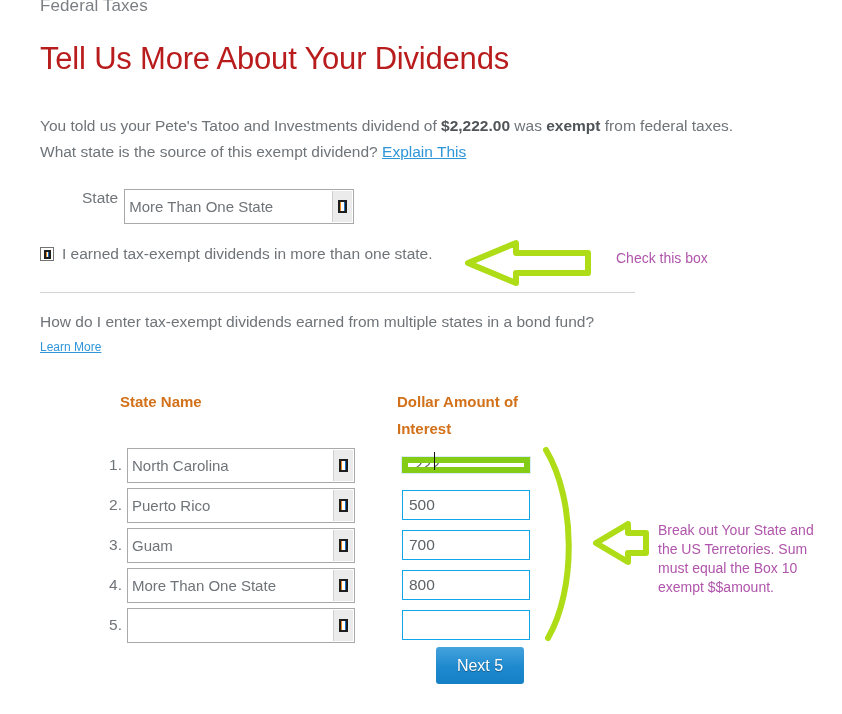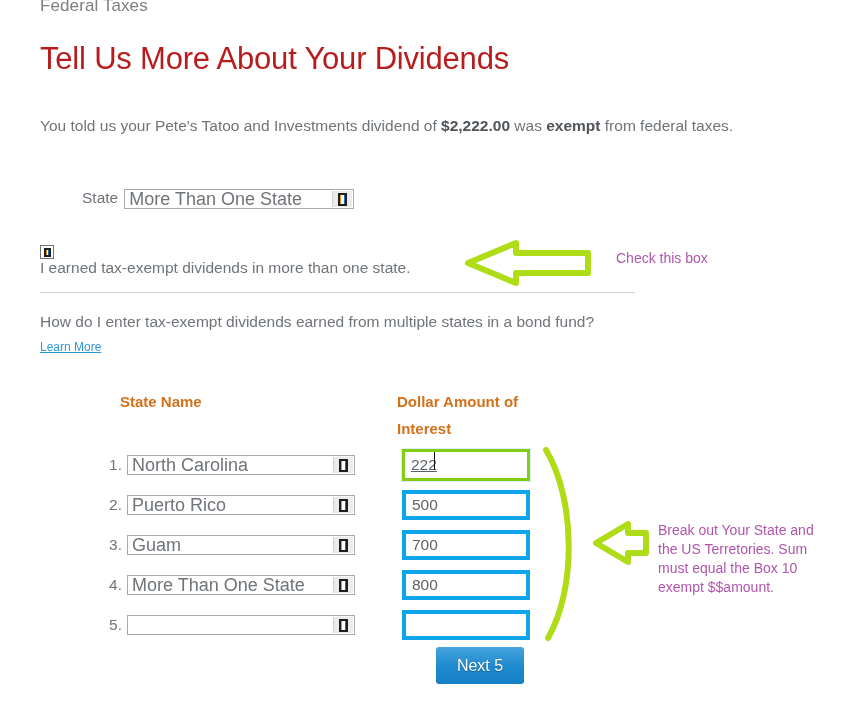--- a/index.html
+++ b/index.html
@@ -68,27 +68,27 @@
   .state-label {
     font-size: 15.5px;
     color: #6f7479;
     margin-right: 6px;
   }
 
   
   .sel {
     position: relative;
     box-sizing: border-box;
-    height: 20px;
+    height: 35px;
     border: 1px solid #a9a9a9;
     background: #ffffff;
     display: flex;
     align-items: center;
     cursor: pointer;
-    font-size: 18px;
+    font-size: 15px;
     color: #6f7479;
   }
   .sel .sel-text {
     padding-left: 4px;
     white-space: nowrap;
     overflow: hidden;
     line-height: 21px;
   }
   .sel .sel-btn {
     position: absolute;
@@ -120,22 +120,21 @@
   }
 
   #state-select { width: 230px; }
 
   
   .check-row {
     position: absolute;
     left: 40px;
     top: 245px;
     display: flex;
-    align-items: flex-start;
-    flex-direction: column;
+    align-items: center;
   }
   .cbox {
     width: 14px;
     height: 14px;
     box-sizing: border-box;
     border: 1px solid #737373;
     background: #fff;
     display: flex;
     align-items: center;
     justify-content: center;
@@ -203,31 +202,31 @@
     text-align: right;
     padding-right: 5px;
   }
   .row .sel { width: 228px; }
 
   .amt {
     box-sizing: border-box;
     width: 128px;
     height: 30px;
     margin-left: 47px;
-    border: 4px solid #0ea5e9;
+    border: 1px solid #0ea5e9;
     background: #ffffff;
     font-family: "Liberation Sans", sans-serif;
     font-size: 15.5px;
     color: #5d6267;
     padding: 0 6px;
     outline: none;
   }
   .amt.focused {
-    border: 3px solid #84cc16;
-    height: 32px;
+    border: 6px solid #84cc16;
+    height: 16px;
     box-shadow: 0 0 0 1px #d9eefa;
     text-decoration: underline;
   }
   .caret {
     position: absolute;
     width: 1px;
     height: 18px;
     background: #111;
     left: 434px;
     top: 452px;
@@ -270,20 +269,21 @@
 </style>
 </head>
 <body>
 
 <div class="breadcrumb">Federal Taxes</div>
 
 <div class="page-title">Tell Us More About Your Dividends</div>
 
 <div class="intro">
   <div><span>You told us your Pete's Tatoo and Investments dividend of </span><b>$2,222.00</b><span> was </span><b>exempt</b><span> from federal taxes.</span></div>
+  <div><span>What state is the source of this exempt dividend? </span><span class="link">Explain This</span></div>
 </div>
 
 <div class="state-row">
   <span class="state-label">State</span>
   <div class="sel" id="state-select">
     <span class="sel-text">More Than One State</span>
     <span class="sel-btn">
         <span class="tofu"></span>
       </span>
   </div>

